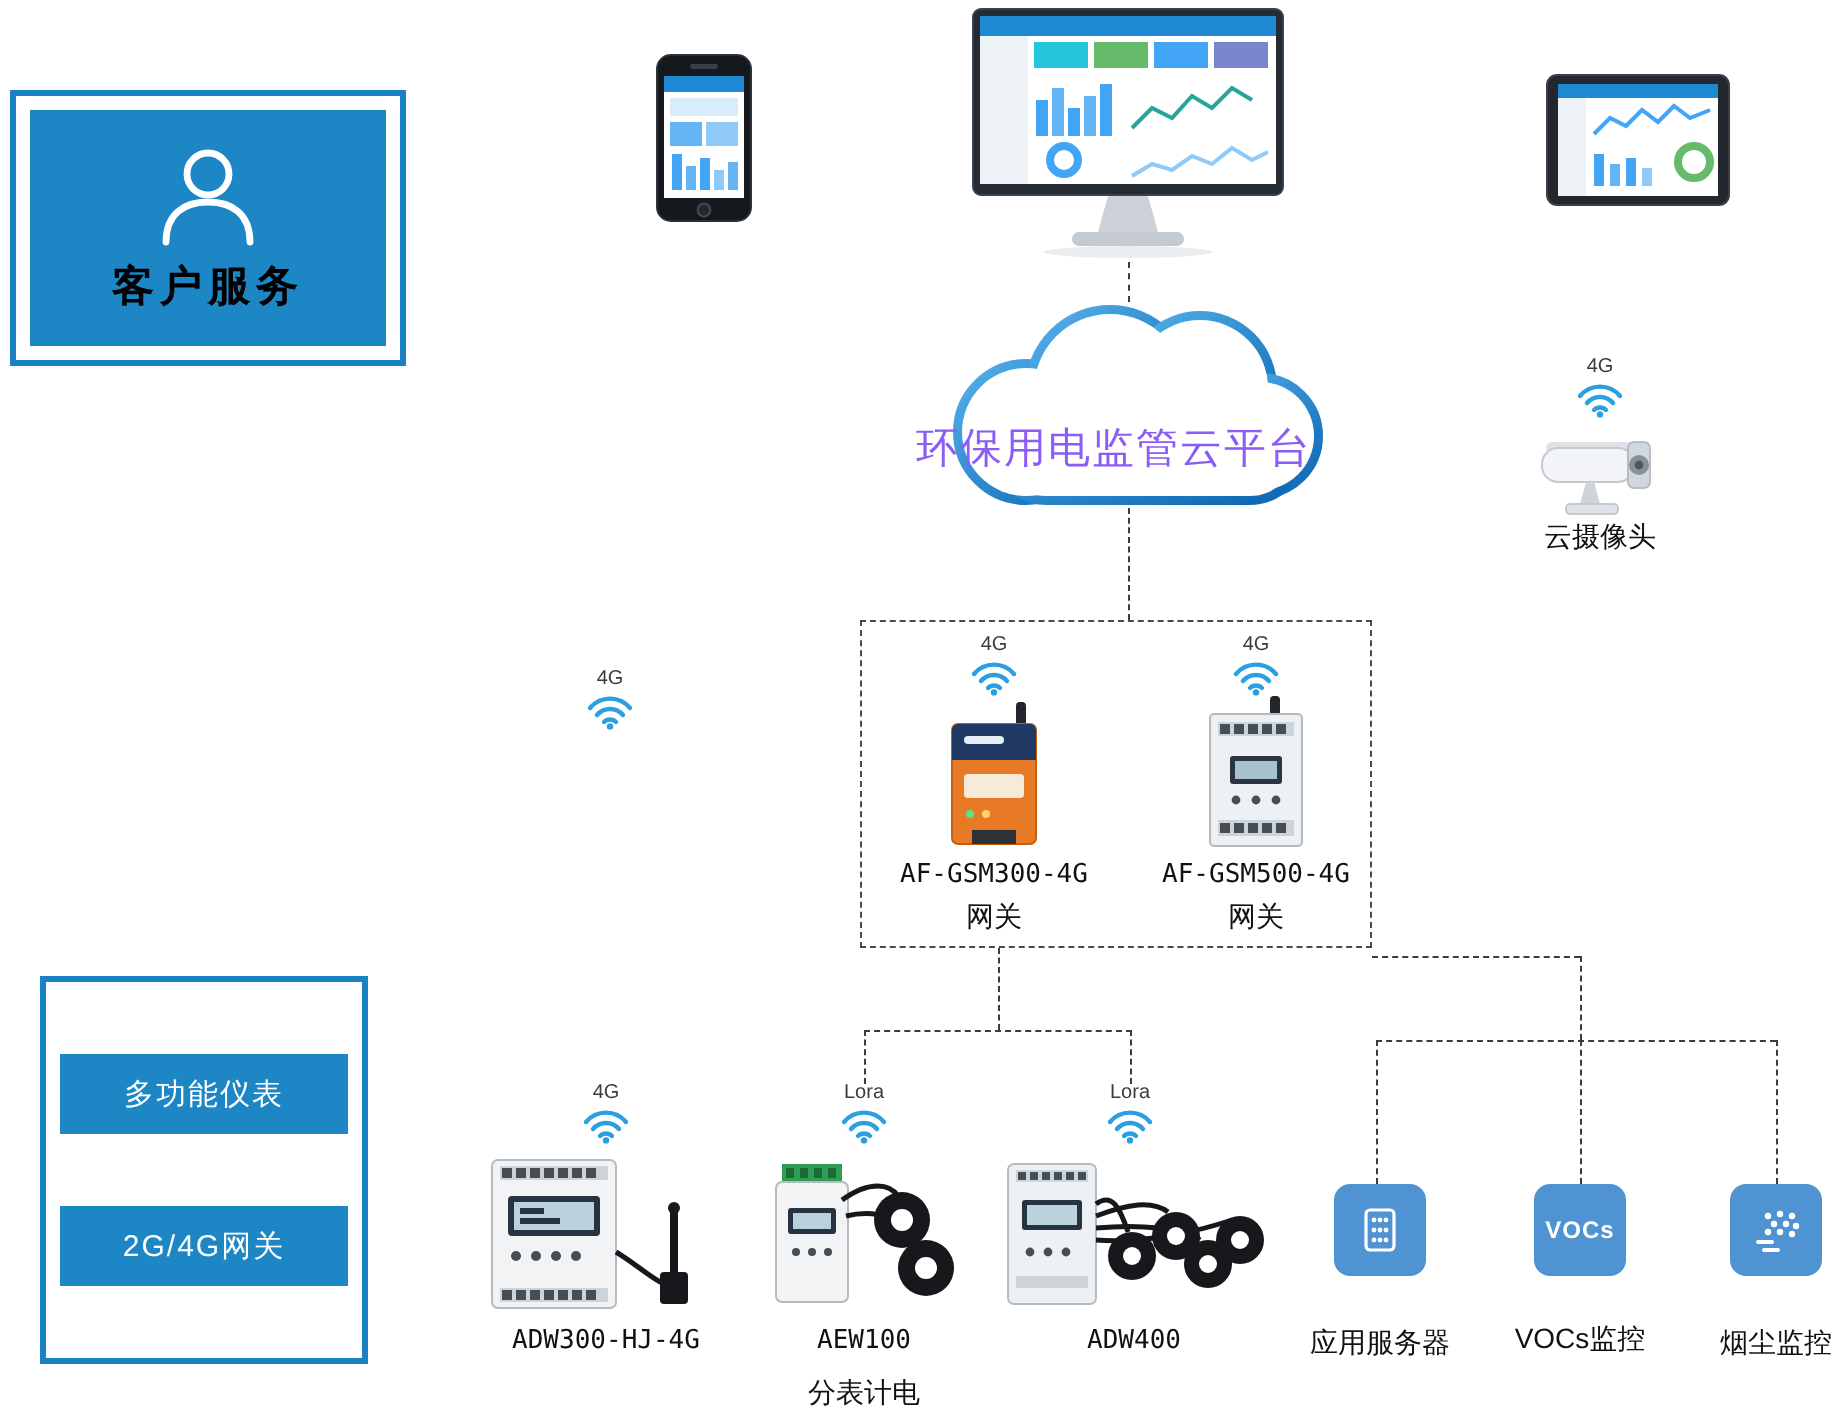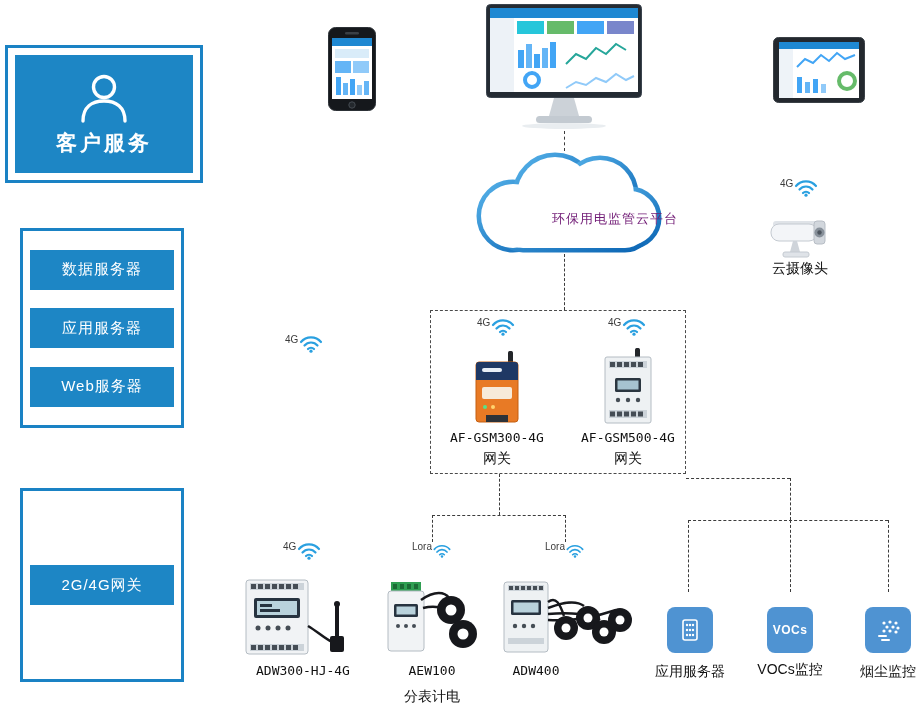--- a/index.html
+++ b/index.html
@@ -8,62 +8,58 @@
   .stage { position:relative; width:920px; height:707px; background:#fff; overflow:hidden; }
   .abs { position:absolute; }
 
   .frame { border:3px solid #1a82c4; background:#fff; }
   .group { display:flex; flex-direction:column; align-items:center; justify-content:space-evenly; }
   .pill { width:144px; height:40px; background:#1d86c5; color:#fff; font-size:15px;
           display:flex; align-items:center; justify-content:center; letter-spacing:1px; }
 
   .cs-inner { position:absolute; left:7px; right:7px; top:7px; bottom:7px; background:#1d86c5;
               display:flex; flex-direction:column; align-items:center; justify-content:center; }
-  .cs-label { color:#ffffff; font-size:21px; font-weight:bold; letter-spacing:3px; margin-top:5px; }
+  .cs-label { color:#000000; font-size:21px; font-weight:bold; letter-spacing:3px; margin-top:5px; }
 
   .dline-v { width:0; border-left:1px dashed #3c3c3c; }
   .dline-h { height:0; border-top:1px dashed #3c3c3c; }
   .dashed-box { border:1.5px dashed #4a4a4a; background:transparent; }
 
-  .wifi-badge { display:flex; width:40px; }
+  .wifi-badge { display:flex; flex-direction:column; align-items:center; width:40px; }
   .wifi-text { font-size:10px; color:#3c3c3c; line-height:12px; }
 
   .mono-label { font-family:"DejaVu Sans Mono","Liberation Mono",monospace; font-size:13px;
                 color:#111; text-align:center; line-height:18px; }
   .cn-label { font-size:14px; color:#111; text-align:center; line-height:18px; }
 
   .tile { width:46px; height:46px; border-radius:8px; background:#4f93d2;
-          display:flex; align-items:center; justify-content:center;margin-top:15px; }
+          display:flex; align-items:center; justify-content:center; }
   .tile-text { color:#fff; font-weight:bold; font-size:12px; letter-spacing:0.5px; }
 
-  .cloud-text { position:absolute; left:0; right:0; top:62px; text-align:right;
-                font-size:13px; color:#701a75; letter-spacing:1px; }
+  .cloud-text { position:absolute; left:0; right:0; top:62px; text-align:left;
+                font-size:21px; color:#8b5cf6; letter-spacing:1px; }
 </style>
 </head>
 <body>
 
 <div class="stage">
 
   <div class="frame abs" style="left:5px;top:45px;width:198px;height:138px">
     <div class="cs-inner">
       <svg width="58" height="52" viewBox="0 0 58 52">
         <circle cx="29" cy="15" r="10.5" fill="none" stroke="#fff" stroke-width="3.4"></circle>
         <path d="M8,49 C8,35 17,29 29,29 C41,29 50,35 50,49" fill="none" stroke="#fff" stroke-width="3.4" stroke-linecap="round"></path>
       </svg>
       <div class="cs-label">客户服务</div>
     </div>
   </div>
 
-  <div class="frame group abs" style="left:20px;top:228px;width:164px;height:200px">
-    <div class="pill">数据服务器</div>
-    <div class="pill">应用服务器</div>
-    <div class="pill">Web服务器</div>
-  </div>
 
   <div class="frame group abs" style="left:20px;top:488px;width:164px;height:194px">
+    <div class="pill">多功能仪表</div>
     <div class="pill">2G/4G网关</div>
   </div>
 
   <svg class="abs" style="left:328px;top:27px" width="48" height="84" viewBox="0 0 48 84">
     <rect x="0.5" y="0.5" width="47" height="83" rx="7" fill="#15181c" stroke="#2c3136"></rect>
     <rect x="17" y="5" width="14" height="2.5" rx="1.2" fill="#3a4046"></rect>
     <rect x="4" y="11" width="40" height="61" fill="#fff"></rect>
     <rect x="4" y="11" width="40" height="8" fill="#1e88d2"></rect>
     <rect x="7" y="22" width="34" height="9" fill="#d9ecf9"></rect>
     <rect x="7" y="34" width="16" height="12" fill="#64b5f6"></rect>
@@ -342,21 +338,21 @@
     <path d="M48,46 C76,48 104,40 116,36" fill="none" stroke="#17181c" stroke-width="2.5"></path>
     <circle cx="66" cy="54" r="12" fill="#17181c"></circle>
       <circle cx="66" cy="54" r="4.5" fill="#fff"></circle>
     <circle cx="88" cy="44" r="12" fill="#17181c"></circle>
       <circle cx="88" cy="44" r="4.5" fill="#fff"></circle>
     <circle cx="104" cy="58" r="12" fill="#17181c"></circle>
       <circle cx="104" cy="58" r="4.5" fill="#fff"></circle>
     <circle cx="120" cy="46" r="12" fill="#17181c"></circle>
       <circle cx="120" cy="46" r="4.5" fill="#fff"></circle>
   </svg>
-  <div class="mono-label abs" style="left:494px;top:662px;width:84px">ADW400</div>
+  <div class="mono-label abs" style="left:525px;top:662px;width:84px">ADW400</div>
 
   <div class="tile abs" style="left:667px;top:592px">
     <svg width="26" height="26" viewBox="0 0 26 26">
       <rect x="6" y="3" width="14" height="20" rx="2" fill="none" stroke="#fff" stroke-width="1.6"></rect>
       <circle cx="10" cy="8" r="1.2" fill="#fff"></circle>
         <circle cx="13" cy="8" r="1.2" fill="#fff"></circle>
         <circle cx="16" cy="8" r="1.2" fill="#fff"></circle>
       <circle cx="10" cy="13" r="1.2" fill="#fff"></circle>
         <circle cx="13" cy="13" r="1.2" fill="#fff"></circle>
         <circle cx="16" cy="13" r="1.2" fill="#fff"></circle>

